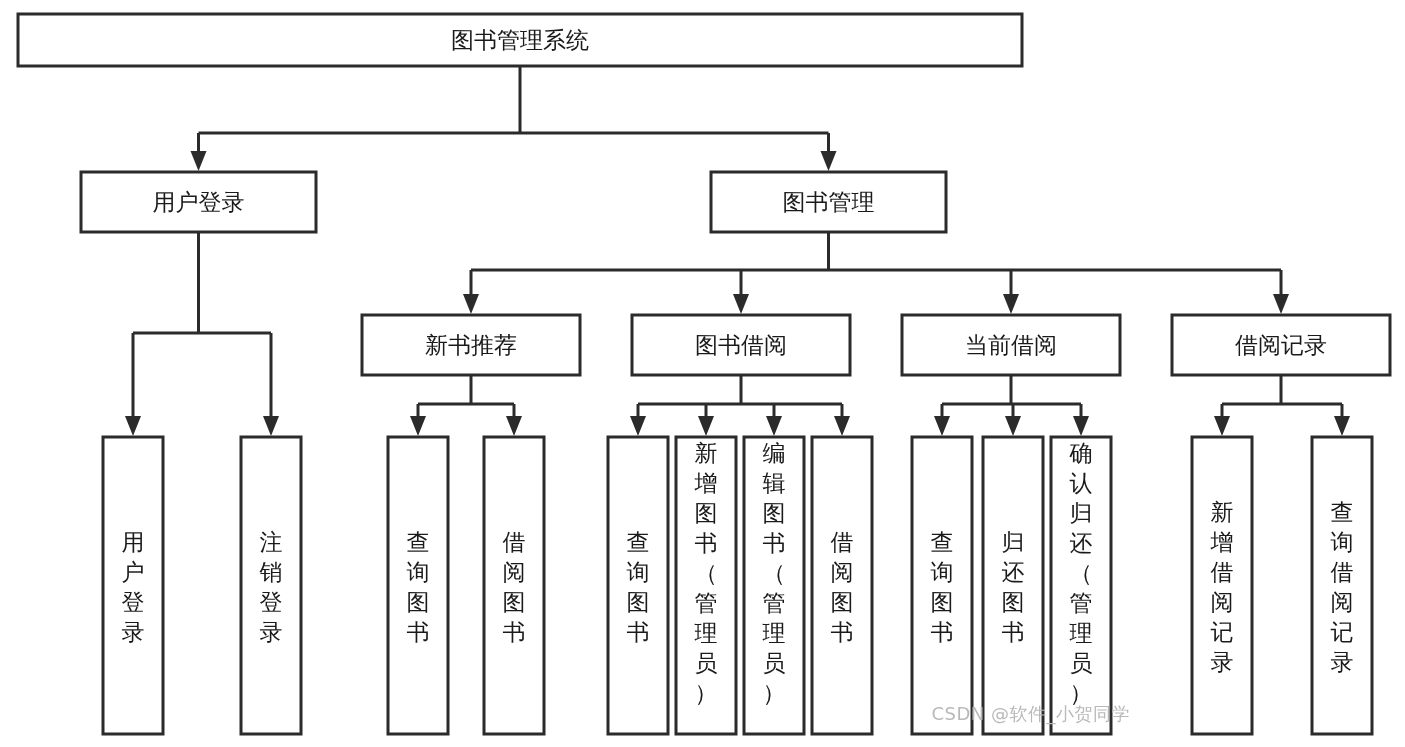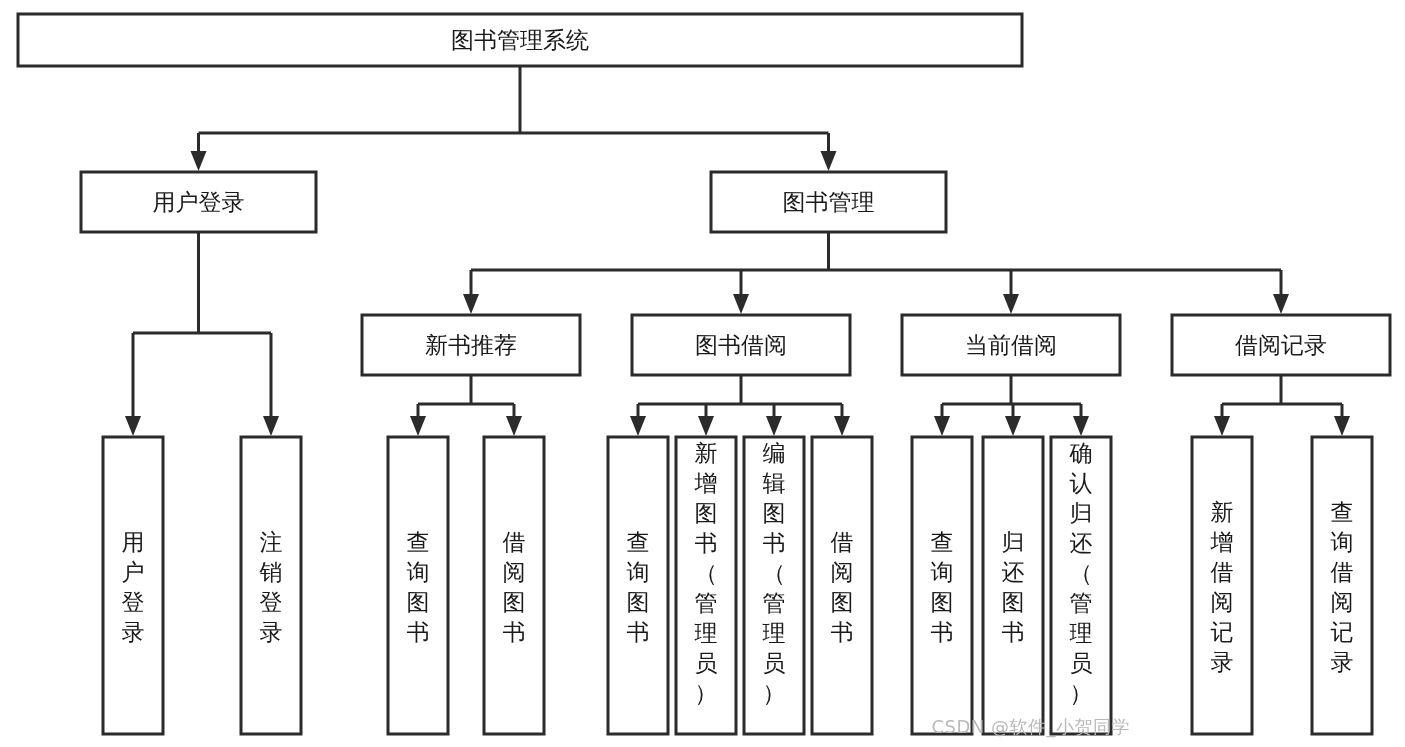--- a/index.html
+++ b/index.html
@@ -49,21 +49,21 @@
   }
   .node-label-v-char {
     font-family: "DejaVu Sans", "Liberation Sans", sans-serif;
     font-size: 23px;
     fill: #1a1a1a;
     text-anchor: middle;
   }
   .watermark {
     position: absolute;
     right: 8px;
-    bottom: 8px;
+    bottom: 21px;
     font-family: "DejaVu Sans", "Liberation Sans", sans-serif;
     font-size: 18px;
     color: #b9b9b9;
     white-space: nowrap;
     pointer-events: none;
     letter-spacing: 0.5px;
   }
 </style>
 </head>
 <body>

